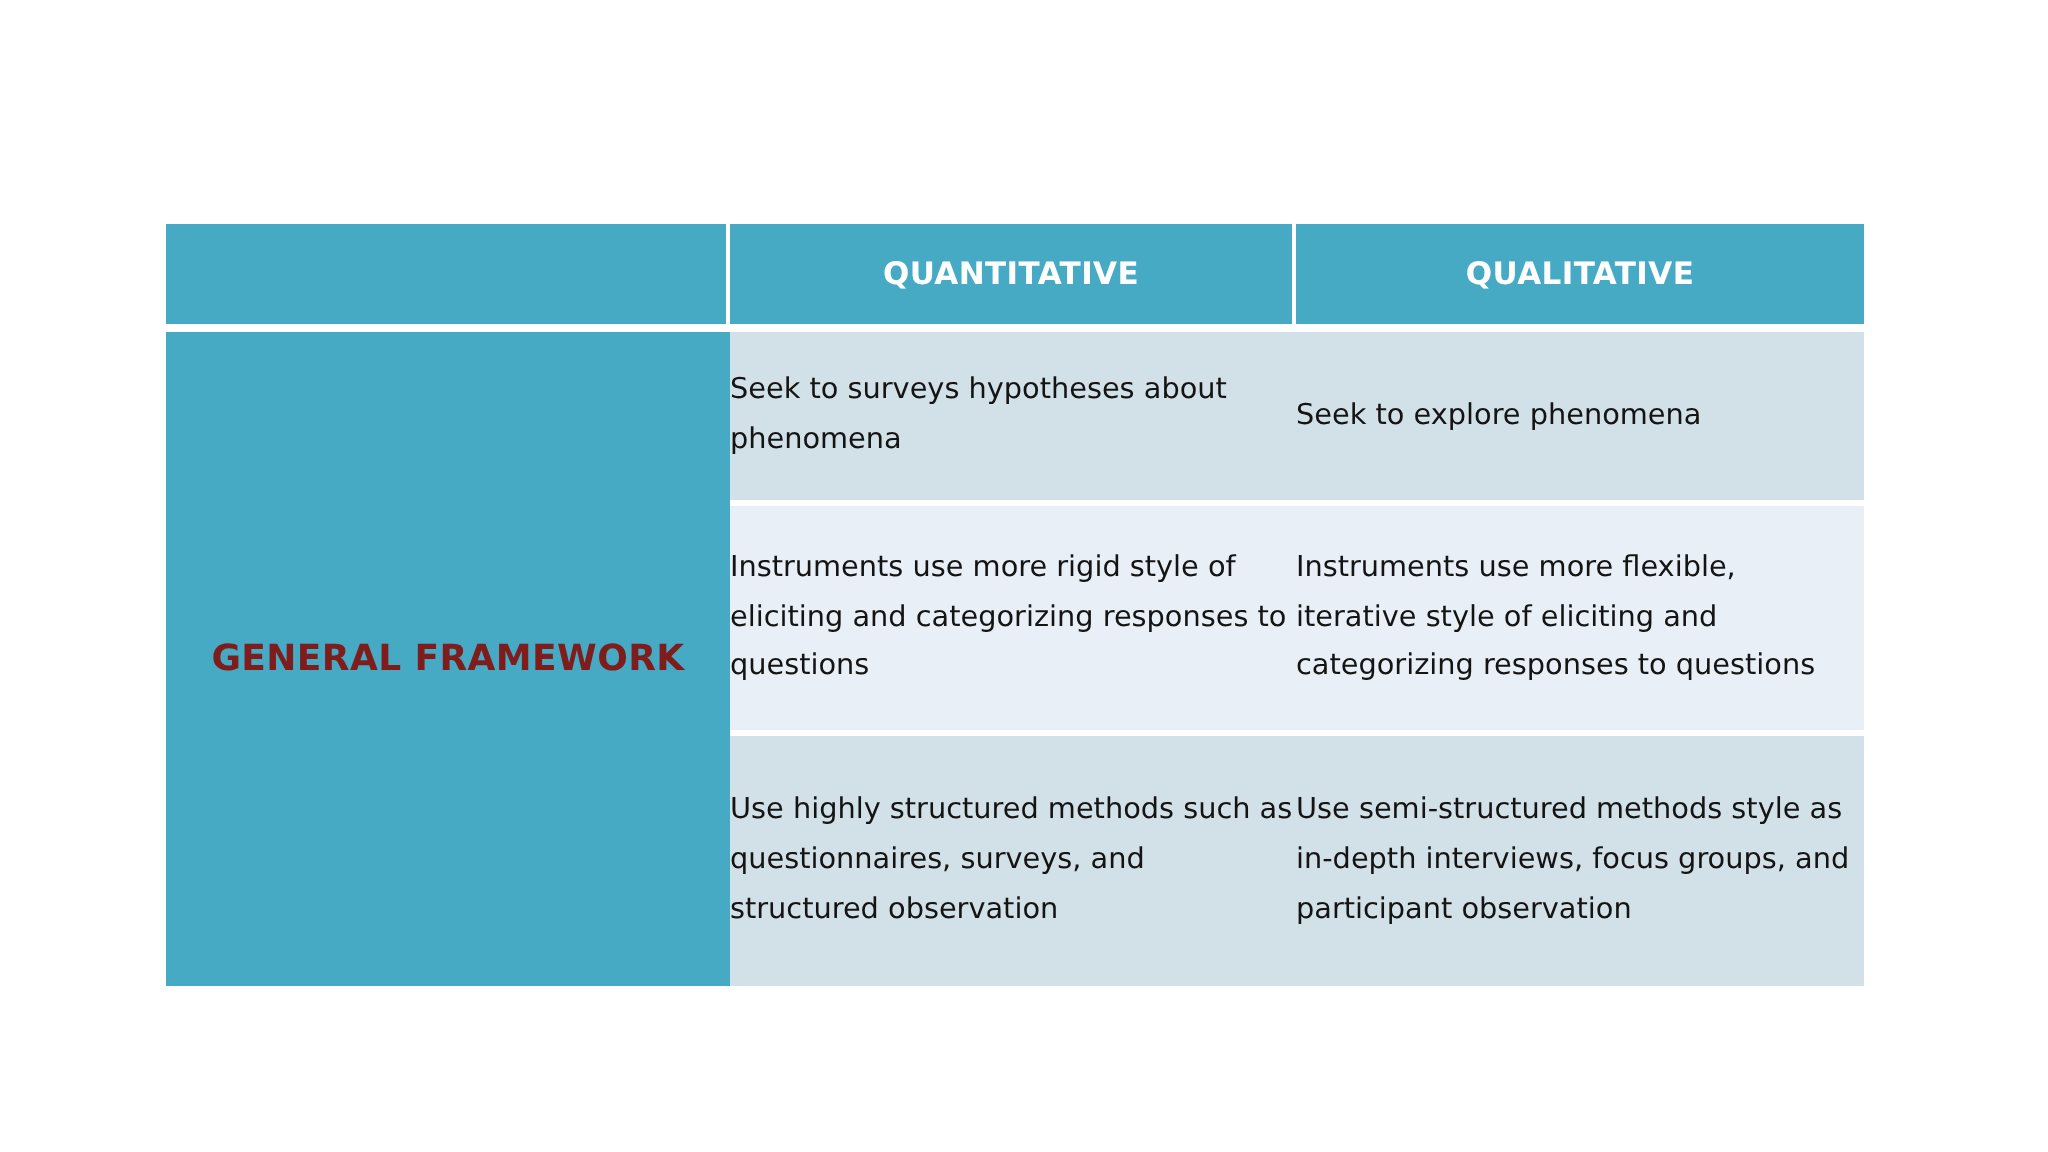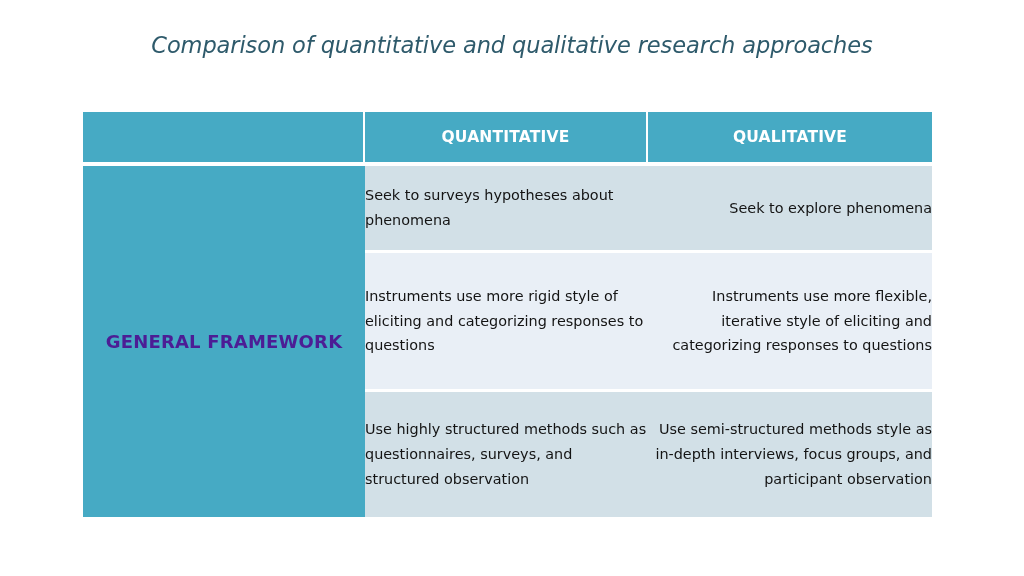--- a/index.html
+++ b/index.html
@@ -76,21 +76,21 @@
 
   
   .gap-row td {
     height: 4px;
     background: #ffffff;
   }
 
   
   .row-label-cell {
     background: #46AAC4;
-    color: #4c1d95;
+    color: #7f1d1d;
     font-family: "DejaVu Sans", sans-serif;
     font-weight: bold;
     font-size: 18px;
     text-align: center;
     vertical-align: middle;
     letter-spacing: 0.2px;
     border-right: 3px solid #ffffff;
   }
 
   
@@ -98,39 +98,37 @@
     font-family: "DejaVu Sans", sans-serif;
     font-size: 14.4px;
     line-height: 1.72;
     color: #141414;
     padding: 6px 12px 6px 10px;
     vertical-align: middle;
     border-right: 3px solid #ffffff;
   }
   .body-cell.cell-last {
     border-right: 0;
-    text-align: right;
   }
 
   .band-a .body-cell { background: #D2E0E7; }
   .band-b .body-cell { background: #E9EFF6; }
 
   .spacer-row td { height: 3px; background: #ffffff; }
 
   
   .r1 .body-cell { height: 84px; }
-  .r2 .body-cell { height: 136px; }
+  .r2 .body-cell { height: 112px; }
   .r3 .body-cell { height: 125px; }
 </style>
 </head>
 <body>
 
 <div class="slide">
 
-  <div class="slide-title">Comparison of quantitative and qualitative research approaches</div>
 
   <table class="comparison-table">
     <colgroup>
       <col style="width:282px">
       <col style="width:283px">
       <col style="width:284px">
     </colgroup>
 
     <thead>
       <tr class="thead-row">

